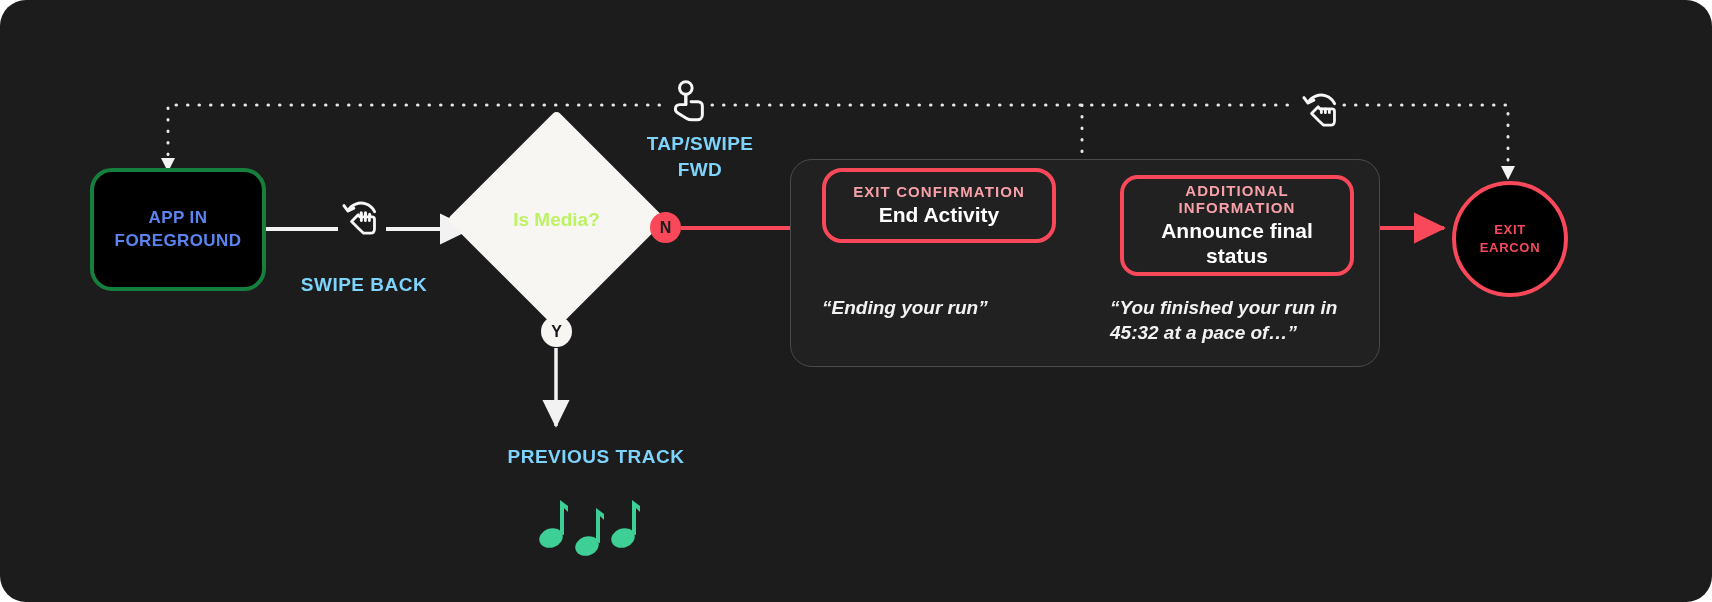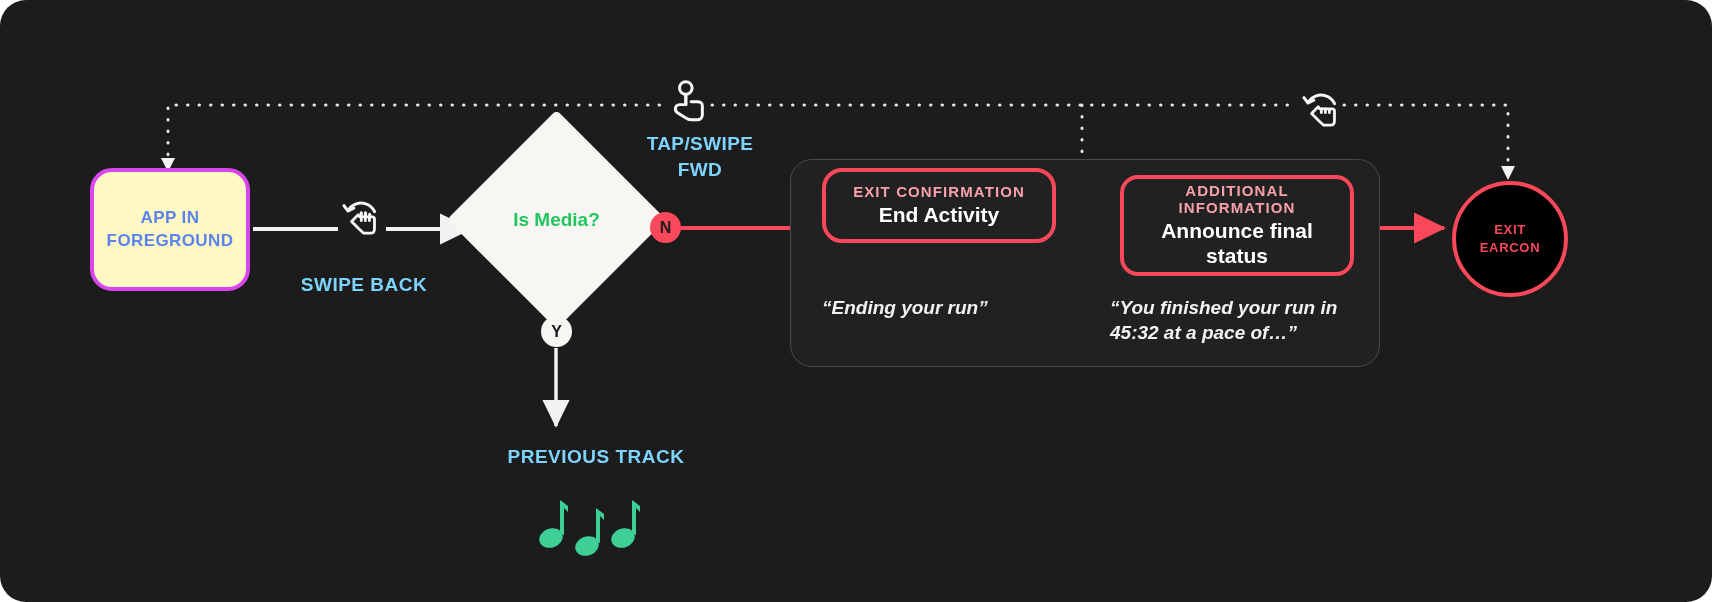--- a/index.html
+++ b/index.html
@@ -18,23 +18,23 @@
   #svg-layer {
     position: absolute; inset: 0;
     width: 1712px; height: 602px;
     pointer-events: none;
   }
 
   
   .node-app {
     position: absolute;
     left: 90px; top: 168px;
-    width: 160px; height: 123px;
-    background: #fef9c3;
-    border: 4px solid #d946ef;
+    width: 176px; height: 123px;
+    background: #000000;
+    border: 4px solid #15803d;
     border-radius: 22px;
     display: flex; align-items: center; justify-content: center;
     text-align: center;
   }
   .node-app-label {
     color: #5b84f0;
     font-size: 17px;
     font-weight: bold;
     letter-spacing: 0.4px;
     line-height: 1.35;
@@ -48,21 +48,21 @@
   }
   .diamond-shape {
     position: absolute; inset: 0;
     background: #f7f6f2;
     transform: rotate(45deg);
     border-radius: 5px;
   }
   .diamond-label {
     position: absolute; inset: 0;
     display: flex; align-items: center; justify-content: center;
-    color: #22c55e;
+    color: #bef264;
     font-size: 19px;
     font-weight: bold;
     text-align: center;
   }
 
   
   .badge {
     position: absolute;
     width: 31px; height: 31px;
     border-radius: 50%;

